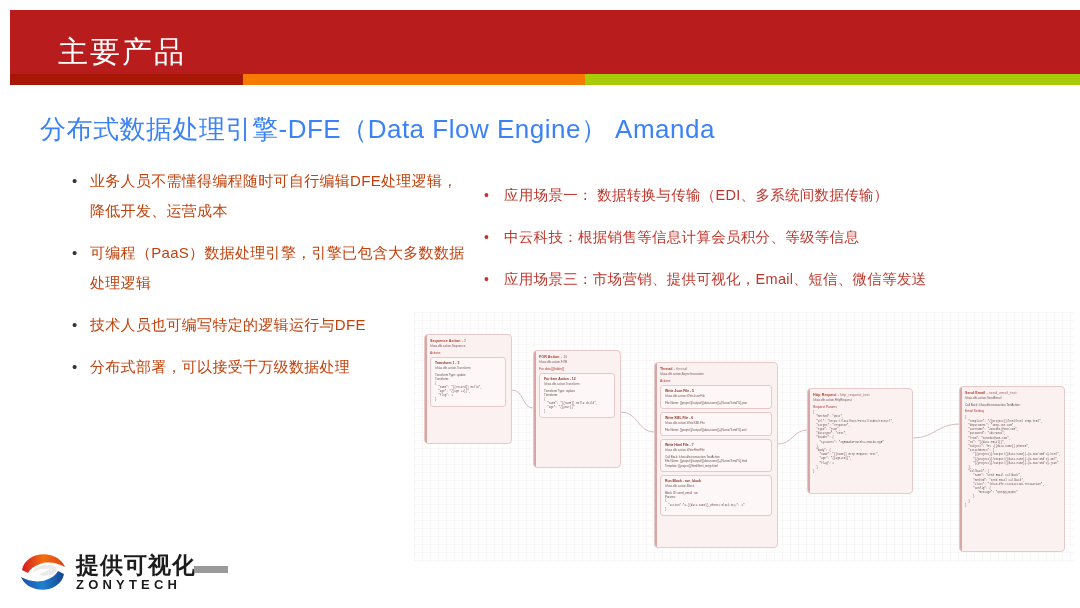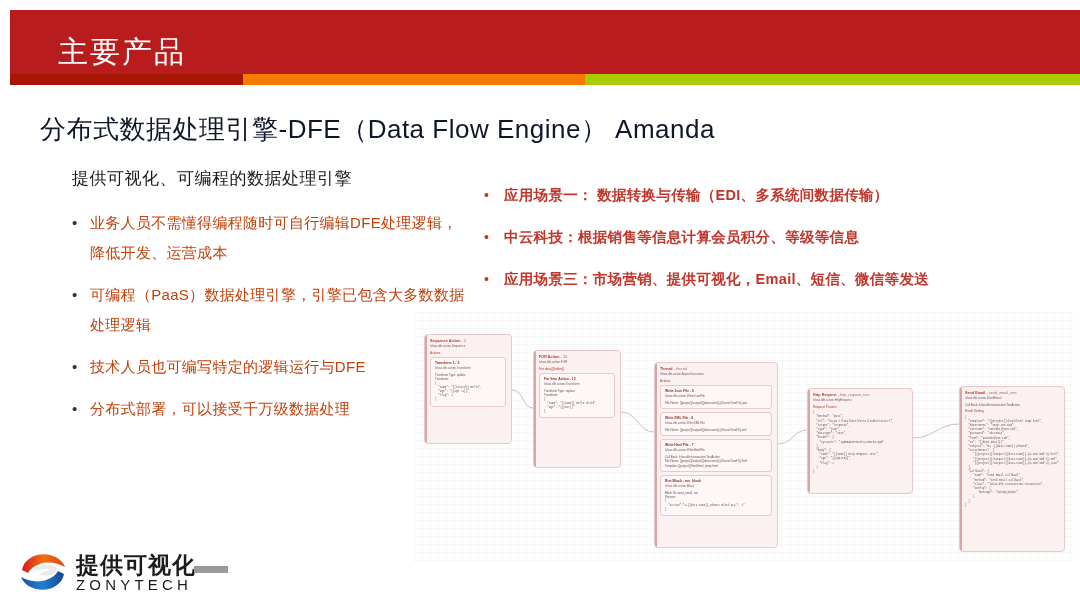--- a/index.html
+++ b/index.html
@@ -26,21 +26,21 @@
     position: absolute; left: 10px; top: 74px;
     width: 1070px; height: 11px; display: flex;
   }
   .accent-red   { width: 233px; background: #A81705; }
   .accent-orange{ width: 342px; background: #F47B00; }
   .accent-green { flex: 1;      background: #A8CC0A; }
 
   
   .section-heading {
     position: absolute; left: 40px; top: 112px;
-    font-size: 26px; color: #0f172a; font-weight: 400;
+    font-size: 26px; color: #3b82f6; font-weight: 400;
     letter-spacing: 0.5px; white-space: nowrap;
   }
 
   
   .left-col { position: absolute; left: 72px; top: 166px; width: 400px; }
   .lead-text {
     font-size: 17px; color: #1a1a1a; line-height: 26px;
     letter-spacing: 0.5px; margin-bottom: 16px;
   }
   .bullet-row {
@@ -58,21 +58,21 @@
 
   
   .right-col { position: absolute; left: 484px; top: 184px; width: 580px; }
   .scn-row { display: flex; align-items: flex-start; margin-bottom: 20px; }
   .scn-dot {
     width: 20px; flex: 0 0 20px; color: #C0362C;
     font-size: 14px; line-height: 22px;
   }
   .scn-text {
     font-size: 14.5px; color: #C0362C; line-height: 22px;
-    font-weight: 700; letter-spacing: 0.3px; flex: 1;
+    font-weight: 400; letter-spacing: 0.3px; flex: 1;
   }
 
   
   .diagram {
     position: absolute; left: 414px; top: 312px;
     width: 660px; height: 250px;
     background:
       repeating-linear-gradient(to right,  rgba(0,0,0,0.022) 0 1px, transparent 1px 8px),
       repeating-linear-gradient(to bottom, rgba(0,0,0,0.022) 0 1px, transparent 1px 8px),
       #fefeff;
@@ -132,21 +132,21 @@
   
   .logo-wrap { position: absolute; left: 18px; top: 546px; width: 190px; height: 54px; }
   .logo-mark { position: absolute; left: 0; top: 2px; width: 50px; height: 48px; }
   .logo-cn {
     position: absolute; left: 58px; top: 6px;
     font-size: 23px; font-weight: 700; color: #1c1c1c;
     letter-spacing: 1px; line-height: 26px; white-space: nowrap;
   }
   .logo-en {
     position: absolute; left: 58px; top: 32px;
-    font-size: 15px; font-weight: 400; color: #1c1c1c;
+    font-size: 13px; font-weight: 700; color: #1c1c1c;
     letter-spacing: 4.2px; line-height: 13px; white-space: nowrap;
   }
   .logo-rule {
     position: absolute; left: 176px; top: 20px;
     width: 34px; height: 7px; background: #9a9a9a;
   }
 </style>
 </head>
 <body>
 
@@ -157,21 +157,20 @@
   </div>
   <div class="accent-strip">
     <div class="accent-red"></div>
     <div class="accent-orange"></div>
     <div class="accent-green"></div>
   </div>
 
   <div class="section-heading">分布式数据处理引擎-DFE（Data Flow Engine） Amanda</div>
 
   <div class="left-col">
-    <div class="lead-text">提供可视化、可编程的数据处理引擎</div>
 
     <div class="bullet-row">
       <span class="bullet-dot">•</span>
       <span class="bullet-text">业务人员不需懂得编程随时可自行编辑DFE处理逻辑，降低开发、运营成本</span>
     </div>
     <div class="bullet-row">
       <span class="bullet-dot">•</span>
       <span class="bullet-text">可编程（PaaS）数据处理引擎，引擎已包含大多数数据处理逻辑</span>
     </div>
     <div class="bullet-row">

